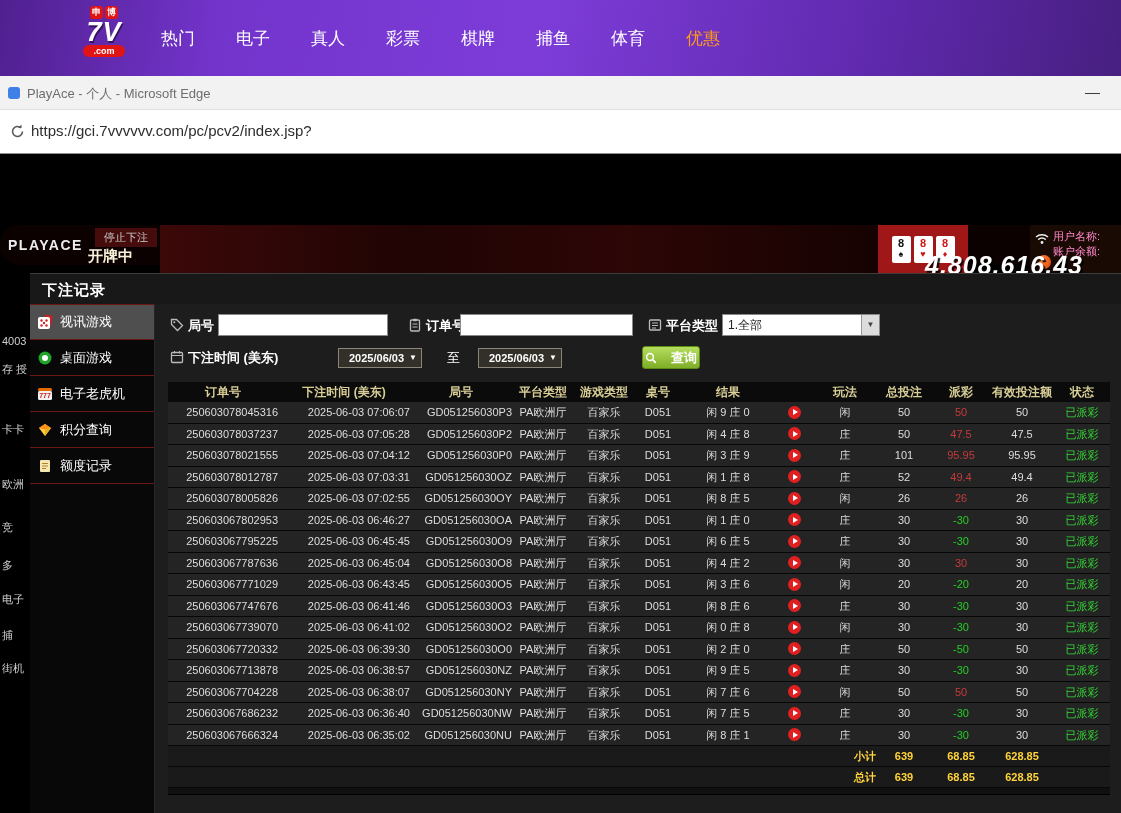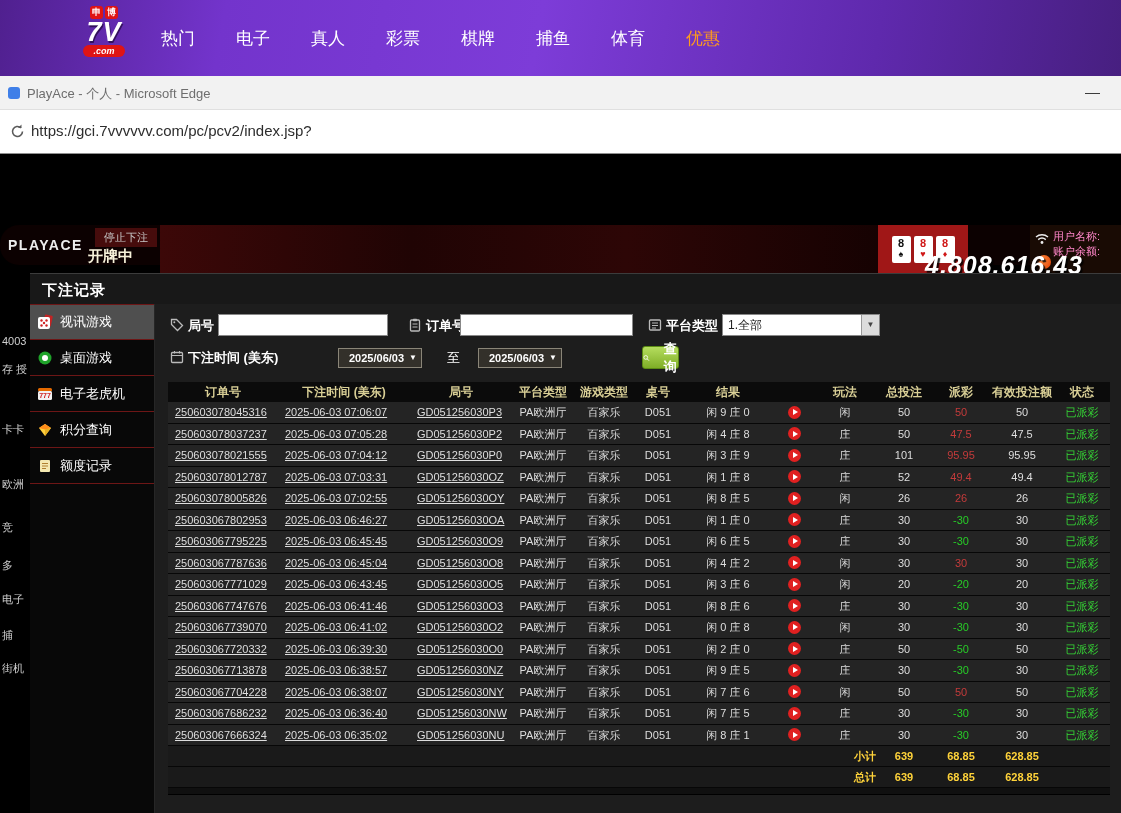--- a/index.html
+++ b/index.html
@@ -9,21 +9,21 @@
   
   .top-nav{position:absolute;left:0;top:0;width:1121px;height:76px;
     background:linear-gradient(100deg,#50208f 0%,#7334cc 20%,#7d3cd8 48%,#5f29ad 78%,#471f80 100%);}
   .logo{position:absolute;left:76px;top:6px;width:56px;text-align:center;cursor:pointer;}
   .logo-chips{display:flex;justify-content:center;gap:2px;}
   .logo-chip{width:13px;height:13px;background:#e01414;color:#fff;font-size:9px;line-height:13px;
     border-radius:3px;font-weight:bold;}
   .logo-main{font-size:27px;line-height:26px;font-weight:800;font-style:italic;color:#fff;
     text-shadow:1px 2px 0 rgba(20,0,40,.6);letter-spacing:1px;}
   .logo-sub{display:block;background:#e01414;color:#fff;font-size:9px;font-weight:bold;line-height:12px;
-    border-radius:6px;width:42px;margin:0 auto;font-style:italic;}
+    border-radius:6px;width:42px;margin:0 auto;}
   .nav{position:absolute;left:161px;top:0;height:76px;display:flex;align-items:center;gap:41px;}
   .nav-item{font-size:17px;color:#fff;cursor:pointer;white-space:nowrap;}
   .nav-item.promo{color:#ff9b1e;}
 
   
   .title-bar{position:absolute;left:0;top:76px;width:1121px;height:34px;background:#f2f2f2;
     border-bottom:1px solid #e0e0e0;box-sizing:border-box;}
   .tab-icon{position:absolute;left:8px;top:11px;width:12px;height:12px;background:#3f7fe8;border-radius:3px;}
   .win-title{position:absolute;left:27px;top:9px;font-size:13px;color:#6e6e6e;}
   .min-btn{position:absolute;right:21px;top:7px;font-size:15px;color:#3c3c3c;cursor:pointer;}
@@ -80,33 +80,33 @@
   .txt-input{position:absolute;height:22px;background:#fff;border:1px solid #888;box-sizing:border-box;
     font-size:12px;padding:0 4px;font-family:inherit;}
   .dropdown{position:absolute;left:567px;top:10px;width:158px;height:22px;background:#fff;
     border:1px solid #888;box-sizing:border-box;font-size:12px;color:#222;line-height:20px;
     padding-left:5px;cursor:pointer;}
   .dd-arrow{position:absolute;right:0;top:0;width:17px;height:20px;background:#dcdcdc;
     border-left:1px solid #999;color:#444;font-size:8px;line-height:20px;text-align:center;}
   .date-dd{position:absolute;top:44px;width:84px;height:20px;background:#33302a;border:1px solid #8a8578;
     box-sizing:border-box;color:#fff;font-size:11px;font-weight:bold;line-height:18px;padding-left:10px;cursor:pointer;}
   .date-dd .dd-arrow{background:none;border:none;color:#fff;font-size:8px;line-height:18px;right:2px;width:12px;}
-  .search-btn{position:absolute;left:487px;top:42px;width:37px;height:23px;
+  .search-btn{position:absolute;left:487px;top:42px;width:58px;height:23px;
     background:linear-gradient(#b5dd5e,#7fae27);border:1px solid #5c8c14;border-radius:3px;color:#fff;
     font-size:13px;font-weight:bold;display:flex;align-items:center;justify-content:center;gap:14px;
     cursor:pointer;box-sizing:border-box;}
 
   
   .table{margin-left:13px;width:942px;}
   .thead,.trow{display:grid;grid-template-columns:110px 132px 102px 62px 60px 48px 92px 40px 62px 56px 58px 64px 56px;}
   .thead{background:#0b0b0b;height:20px;line-height:20px;}
   .th{color:#d9cf96;font-size:12px;font-weight:bold;text-align:center;white-space:nowrap;overflow:hidden;}
   .trow{background:#242424;height:21.5px;line-height:20.5px;border-bottom:1px solid #070707;box-sizing:border-box;}
   .c{color:#dedede;font-size:11px;white-space:nowrap;overflow:hidden;}
-  .c.left{padding-left:7px;text-align:left;text-decoration:underline;}
+  .c.left{padding-left:7px;text-align:right;}
   .c.center{text-align:center;}
   .payout.pos{color:#c43b3b;}
   .payout.neg{color:#27cc27;}
   .c.status{color:#35d435;text-align:center;}
   .playbtn{display:flex;align-items:center;justify-content:center;cursor:pointer;}
   .playbtn i{width:13px;height:13px;border-radius:50%;background:#e02020;position:relative;display:block;}
   .playbtn i::after{content:'';position:absolute;left:5px;top:3.5px;border-left:5px solid #fff;
     border-top:3px solid transparent;border-bottom:3px solid transparent;}
   .trow.totals{background:#1a1a1a;height:21px;line-height:20px;}
   .totals .filler{grid-column:span 8;}

